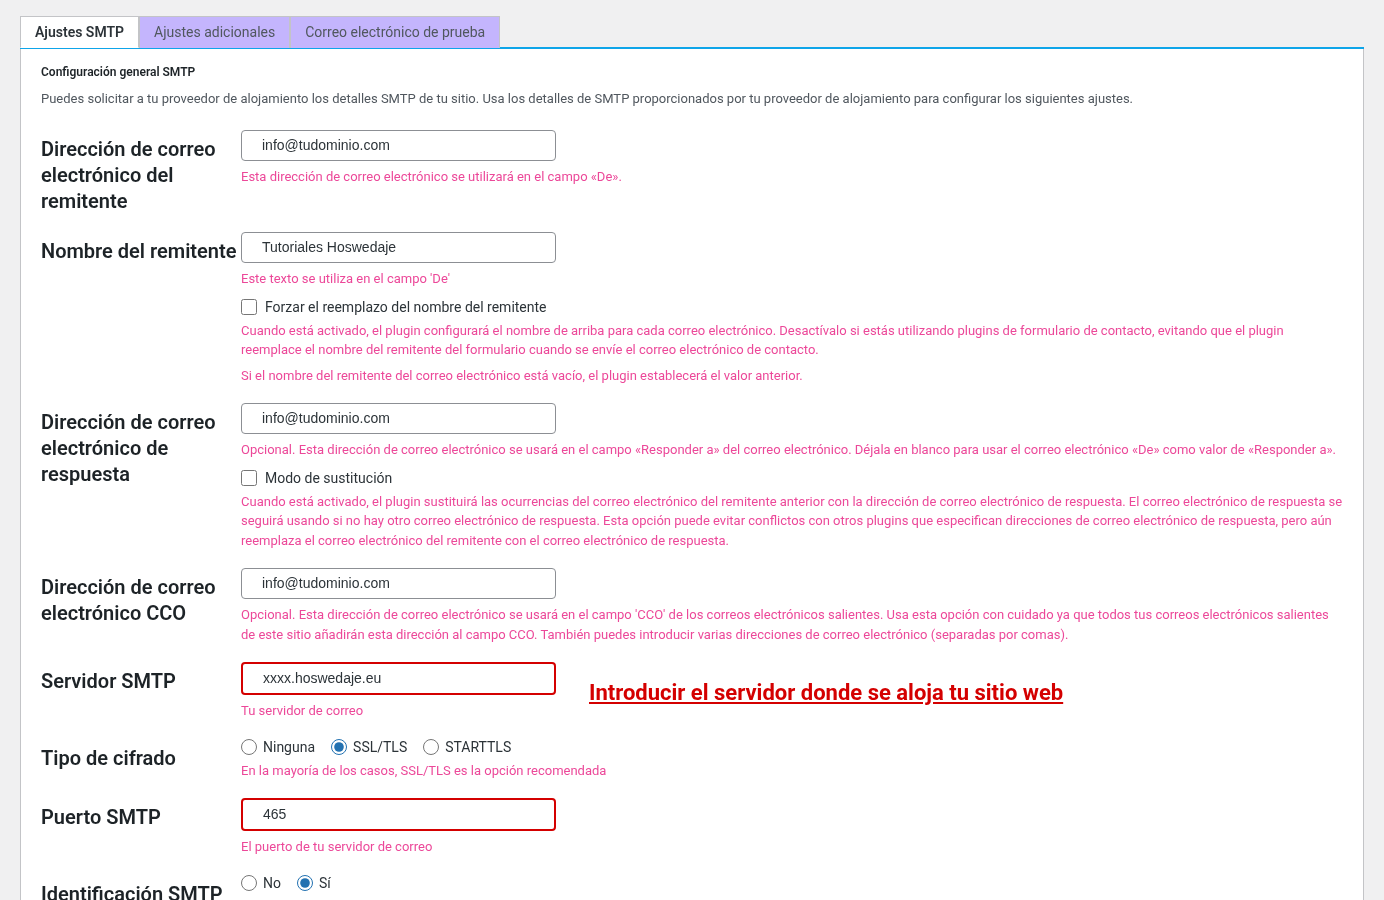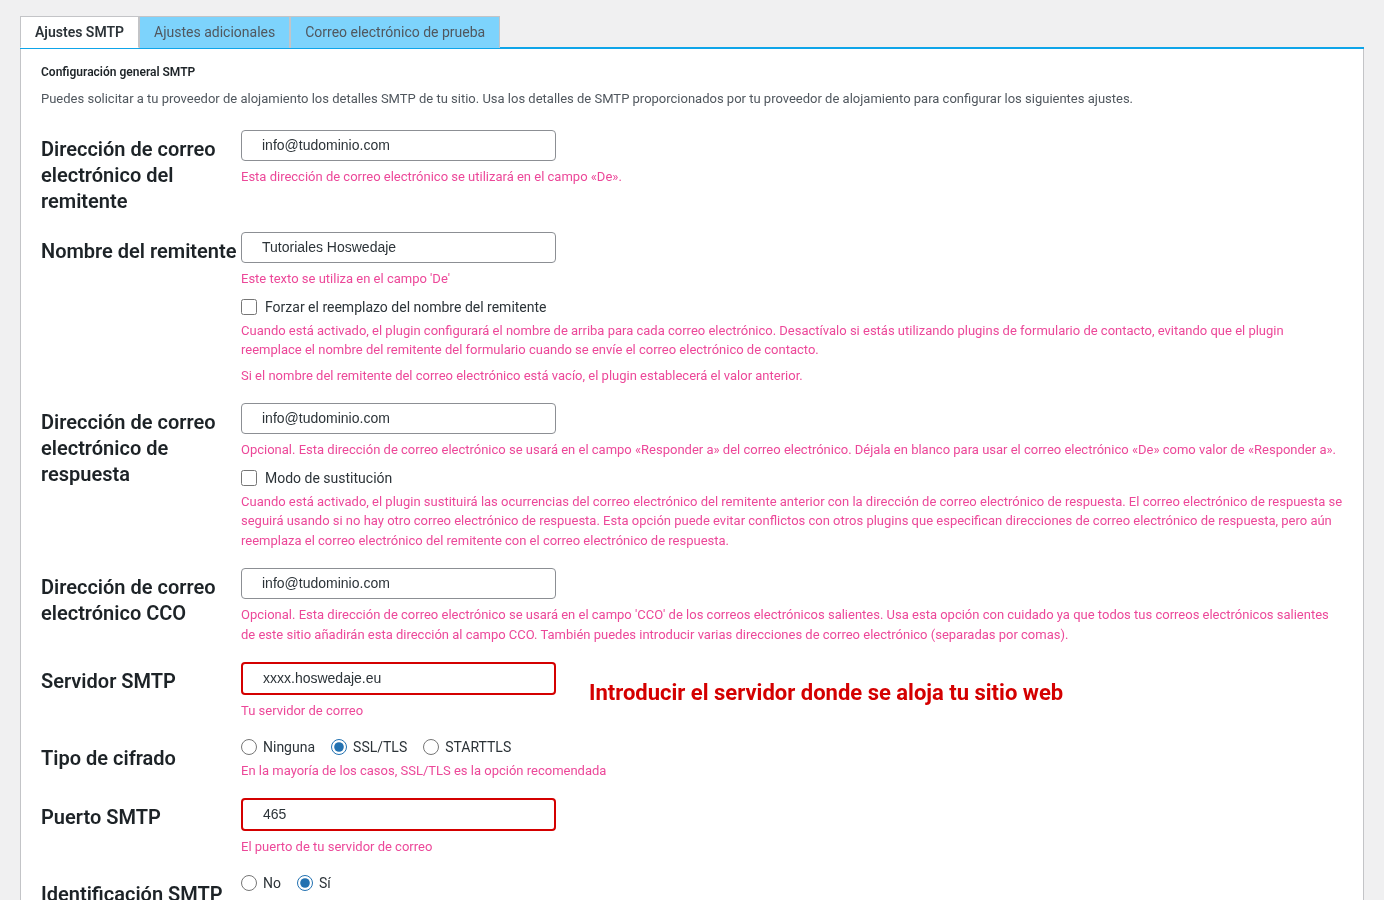--- a/index.html
+++ b/index.html
@@ -33,21 +33,21 @@
       cursor: pointer;
       position: relative;
     }
     .tab.active {
       background: #fff;
       border-bottom: 1px solid #fff;
       color: #2c3338;
       font-weight: 600;
     }
     .tab:not(.active) {
-      background: #7dd3fc;
+      background: #c4b5fd;
       color: #50575e;
     }
     .content {
       background: #fff;
       border: 1px solid #c3c4c7;
       border-top: none;
       padding: 16px 20px;
       margin-top: 0;
     }
     .section-title {
@@ -197,21 +197,21 @@
       <div class="form-field">
         <input type="text" class="text-input" value="info@tudominio.com" style="">
         <div class="help-text">Opcional. Esta dirección de correo electrónico se usará en el campo 'CCO' de los correos electrónicos salientes. Usa esta opción con cuidado ya que todos tus correos electrónicos salientes de este sitio añadirán esta dirección al campo CCO. También puedes introducir varias direcciones de correo electrónico (separadas por comas).</div>
       </div>
     </div>
 
     <div class="form-row">
       <div class="form-label">Servidor SMTP</div>
       <div class="form-field field-container">
         <input type="text" class="text-input highlight-red" value="xxxx.hoswedaje.eu" style="">
-        <span class="annotation" style="left: 348px; top: 18px;">Introducir el servidor donde se aloja tu sitio web</span>
+        <span class="annotation" style="left: 348px; top: 18px; text-decoration: underline;">Introducir el servidor donde se aloja tu sitio web</span>
         <div class="help-text">Tu servidor de correo</div>
       </div>
     </div>
 
     <div class="form-row">
       <div class="form-label">Tipo de cifrado</div>
       <div class="form-field">
         <div class="radio-row">
           <input type="radio" name="encryption" style="">
           <span class="radio-label">Ninguna</span>

